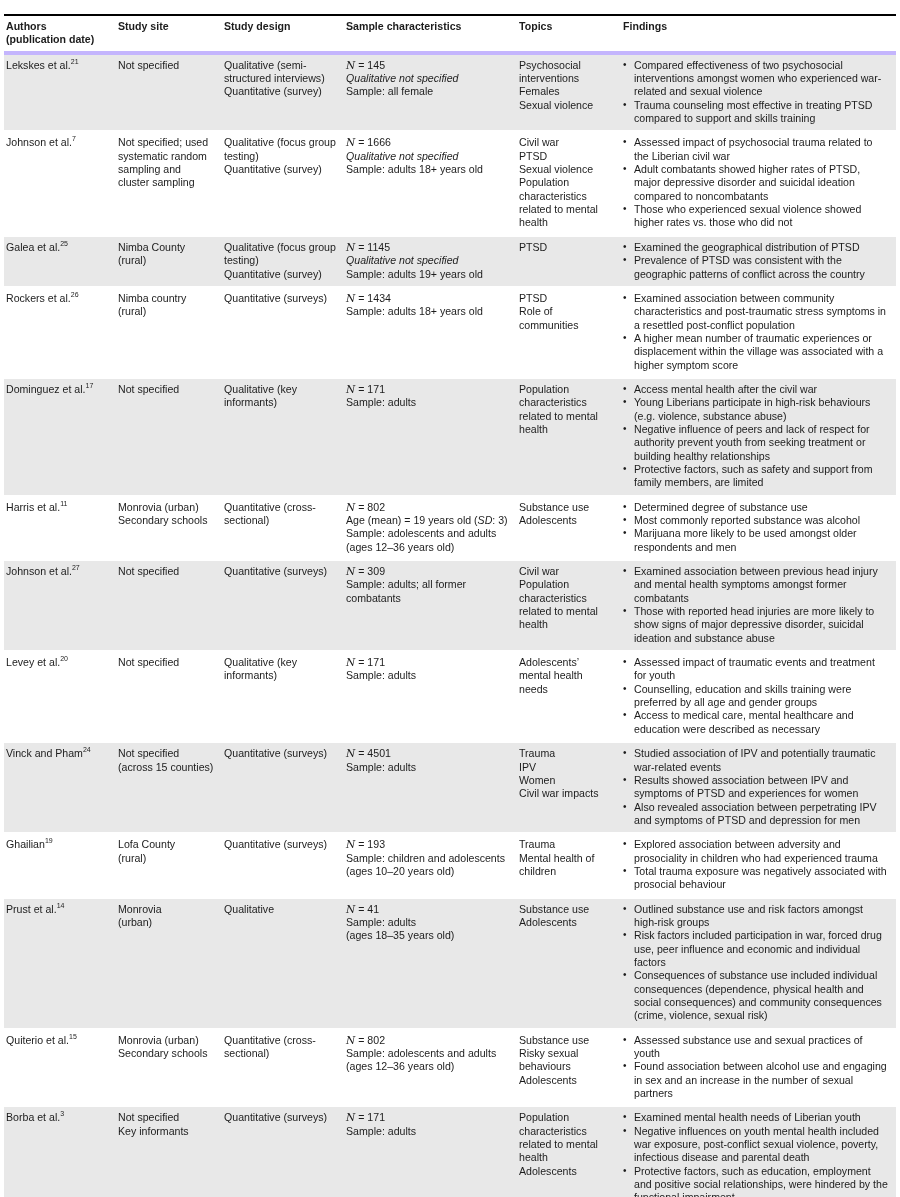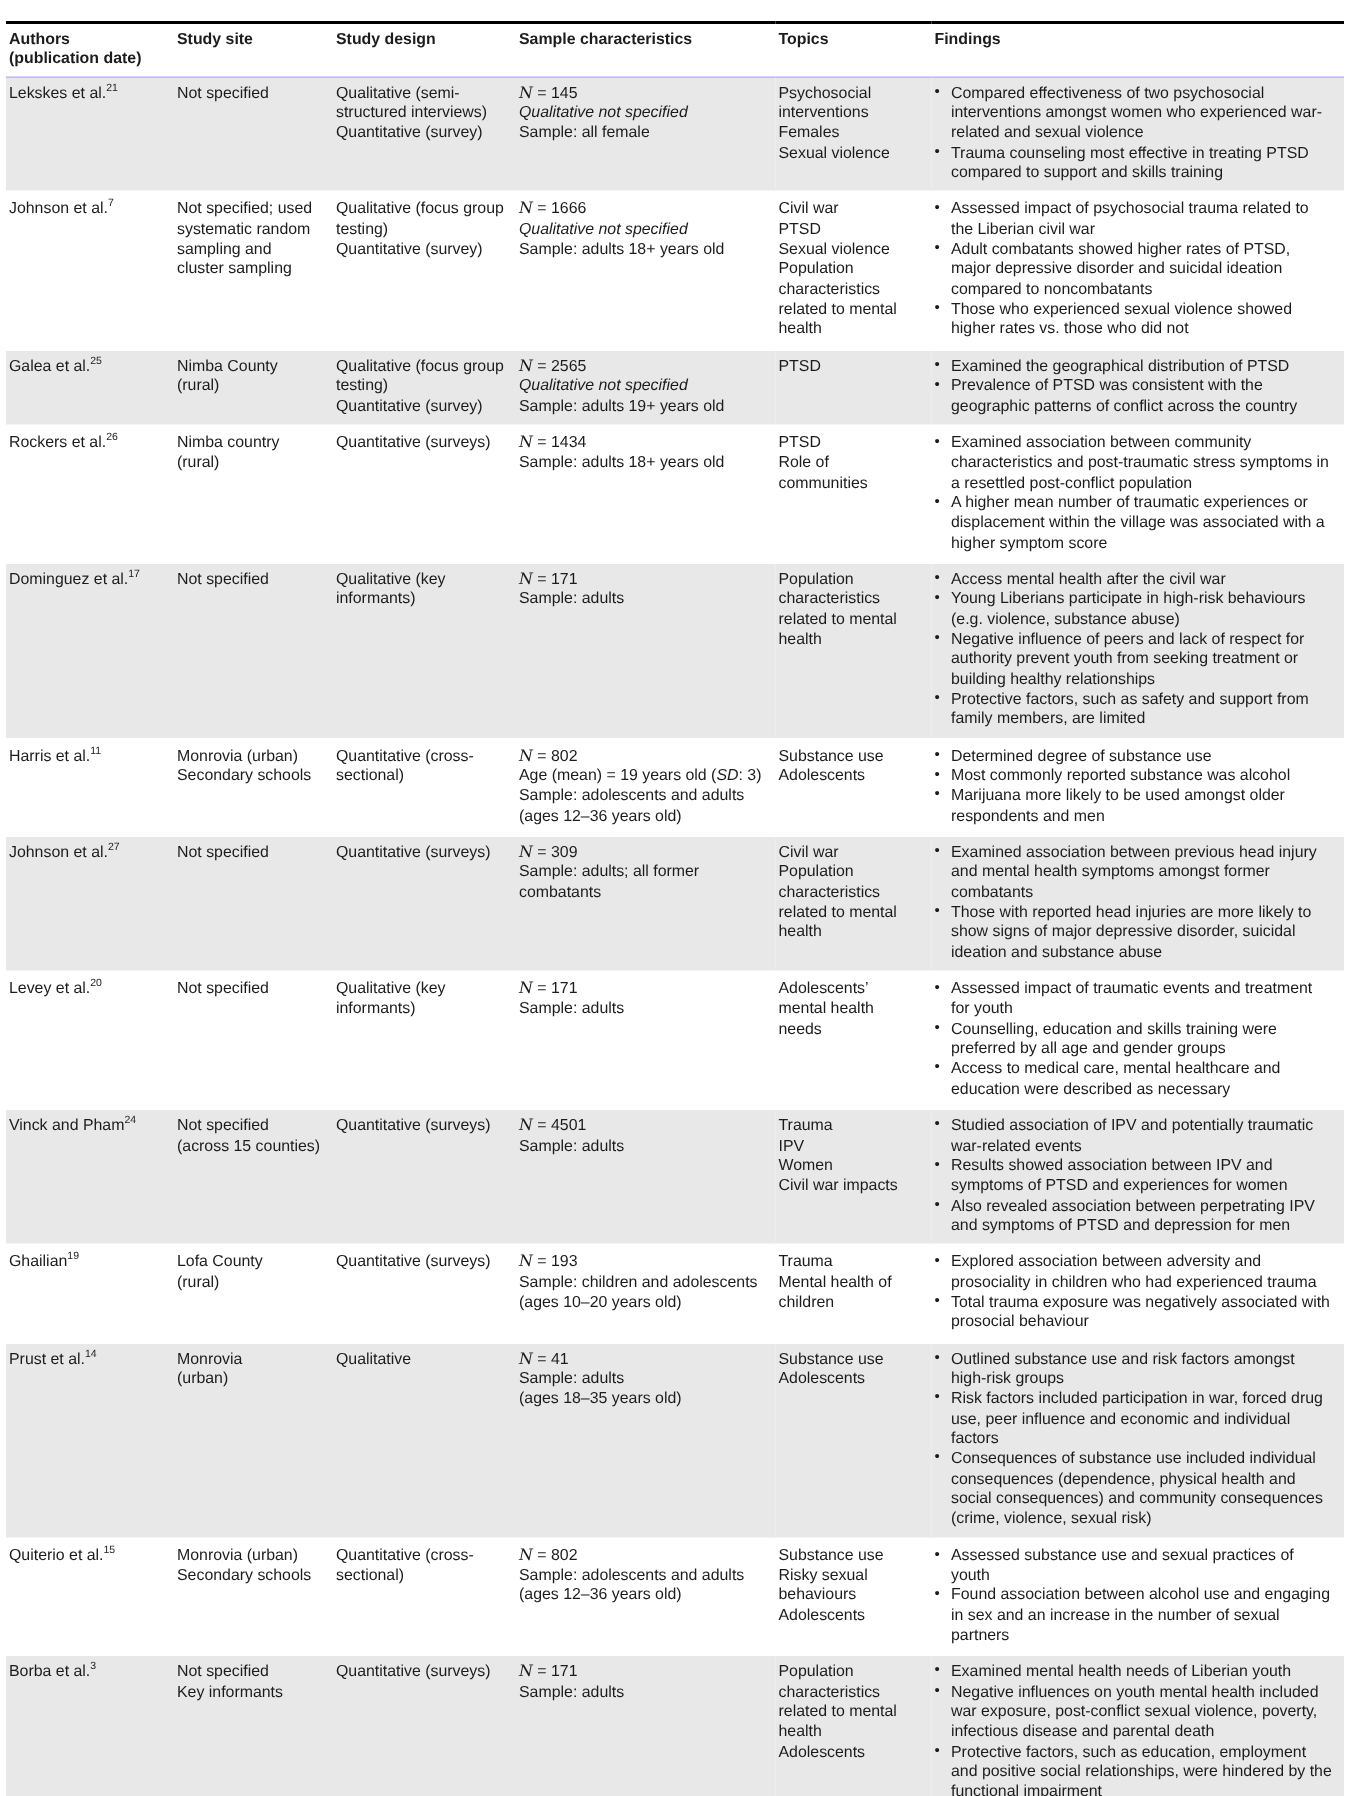--- a/index.html
+++ b/index.html
@@ -25,21 +25,21 @@
     line-height: 1.26;
   }
   col.c-authors  { width: 112px; }
   col.c-site     { width: 106px; }
   col.c-design   { width: 122px; }
   col.c-sample   { width: 173px; }
   col.c-topics   { width: 104px; }
   col.c-findings { width: auto;  }
   thead tr {
     border-top: 2.5px solid #000;
-    border-bottom: 1px solid #c4b5fd;
+    border-bottom: 4px solid #c4b5fd;
     margin-left: 26px;
   }
   thead th {
     text-align: left;
     font-weight: bold;
     vertical-align: top;
     padding: 4px 8px 4px 2px;
     font-size: 10.6px;
   }
   tbody td {
@@ -154,21 +154,21 @@
           </td>
         </tr>
         <tr class="stripe">
           <td>Galea et al.<sup class="cite">25</sup></td>
           <td>Nimba County<br>(rural)</td>
           <td>
             <div class="design-item">Qualitative (focus group testing)</div>
             <div class="design-item">Quantitative (survey)</div>
           </td>
           <td>
-            <div><span class="mathn">N</span><span> = 2565</span></div>
+            <div><span class="mathn">N</span><span> = 1145</span></div>
             <div><span class="it">Qualitative not specified</span></div>
             <div><span>Sample: adults 19+ years old</span></div>
           </td>
           <td>
             <div class="topic-item">PTSD</div>
           </td>
           <td>
             <div class="f-item">
               <span class="bullet">•</span>
               <div class="f-text">Examined the geographical distribution of PTSD</div>

